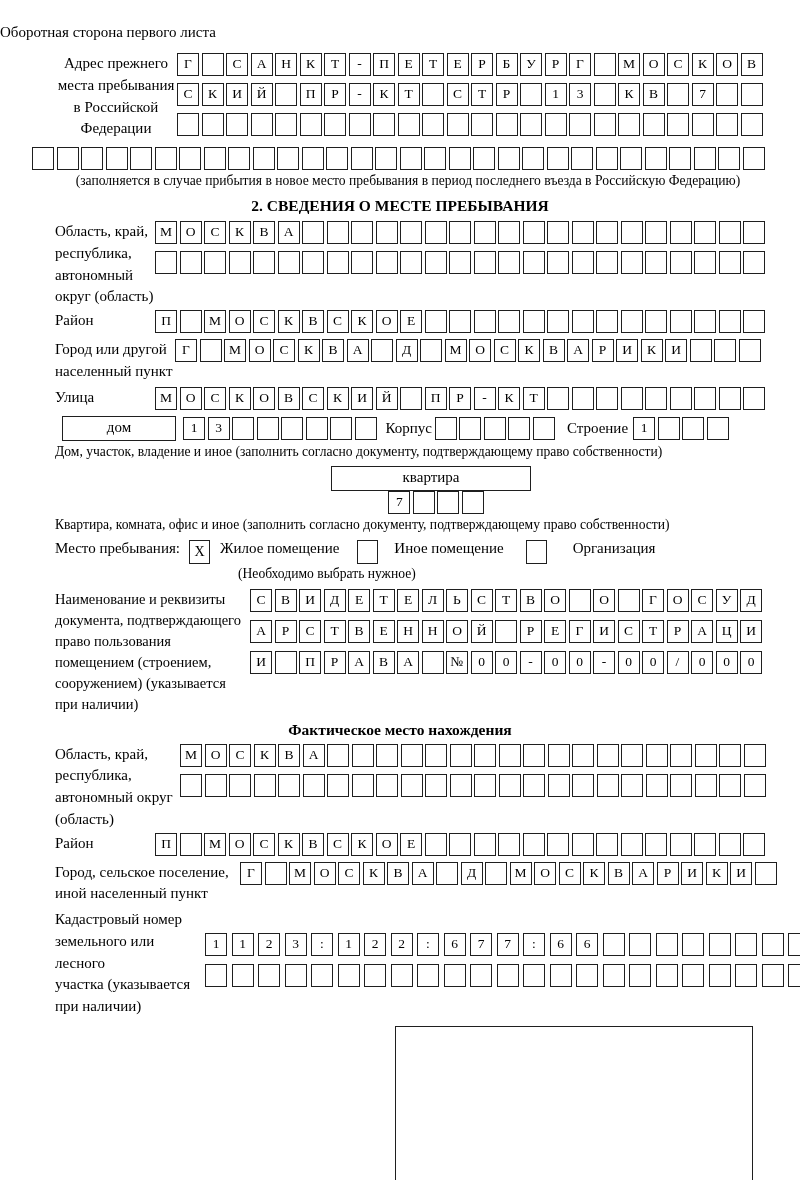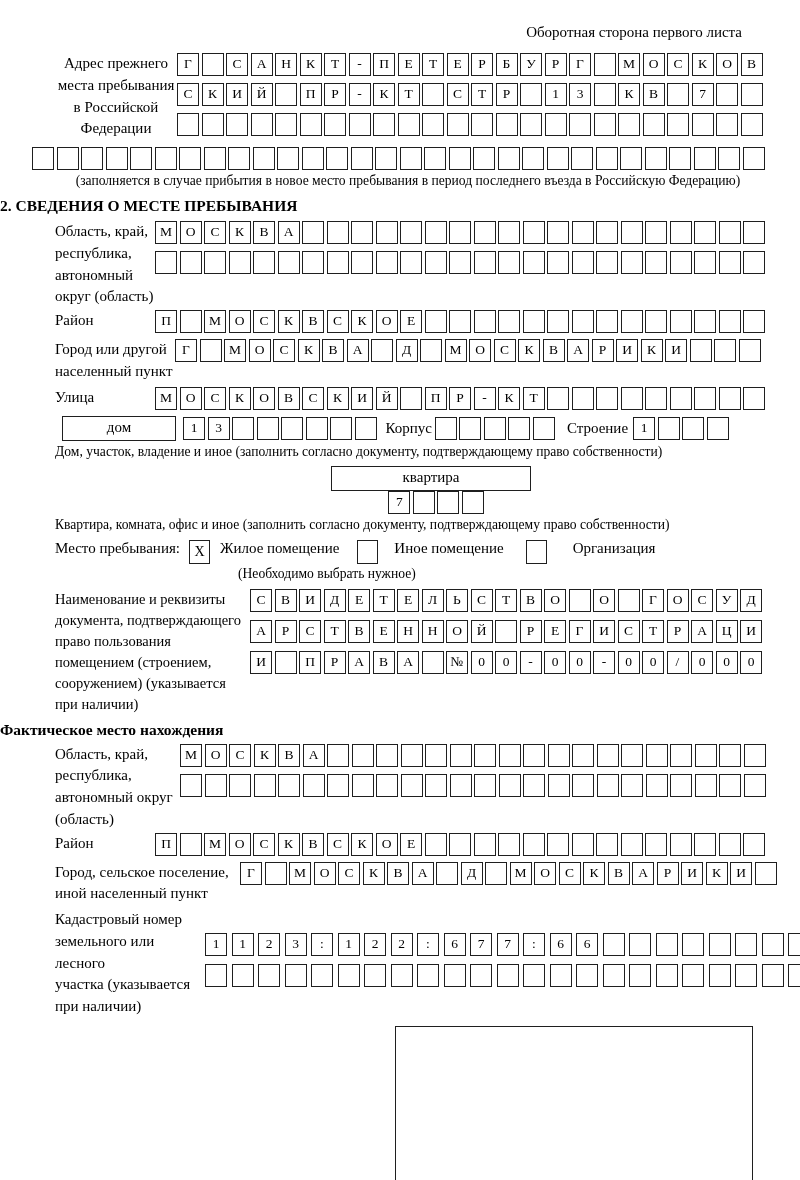--- a/index.html
+++ b/index.html
@@ -4,26 +4,26 @@
 <style>
   * { margin:0; padding:0; box-sizing:border-box; }
   html,body { background:#ffffff; }
   body {
     width:800px; height:1180px;
     font-family:"Liberation Serif", serif;
     color:#000; overflow:hidden;
   }
   .page { position:relative; width:800px; height:1180px; padding-top:24px; }
 
-  .header-note { text-align:right; font-size:15px; padding-right:58px; }
+  .header-note { font-size:15px; padding-right:58px; }
 
   .flabel { font-size:15px; line-height:1.45; white-space:pre-line; flex:0 0 auto; }
   .caption { font-size:13.6px; }
   .caption-center { text-align:center;margin-left:16px; }
-  .sec-title { font-weight:bold; font-size:15.5px; }
+  .sec-title { text-align:center; font-weight:bold; font-size:15.5px; }
 
   .field { display:flex; align-items:flex-start; margin-left:55px; }
   .rows { display:flex; flex-direction:column; gap:7px; }
   .cellrow { display:flex; gap:2.5px; }
   .cellrow.gap-wide { gap:4.5px; }
   .cell {
     flex:0 0 auto; width:22px; height:23px;
     border:1.6px solid #1f1f1f; background:#fff;
     font-size:13.5px; line-height:20px; text-align:center;
   }

